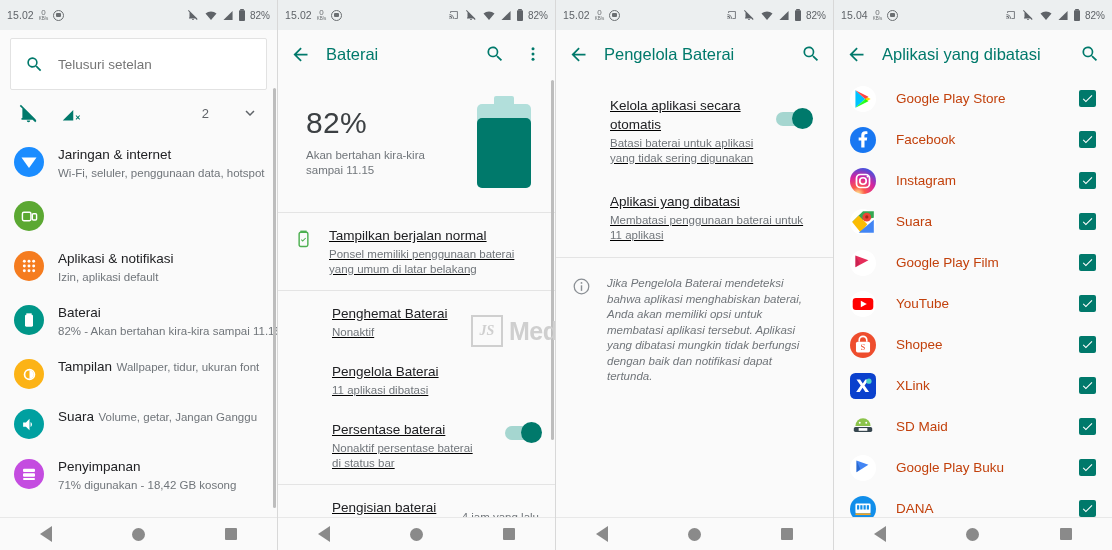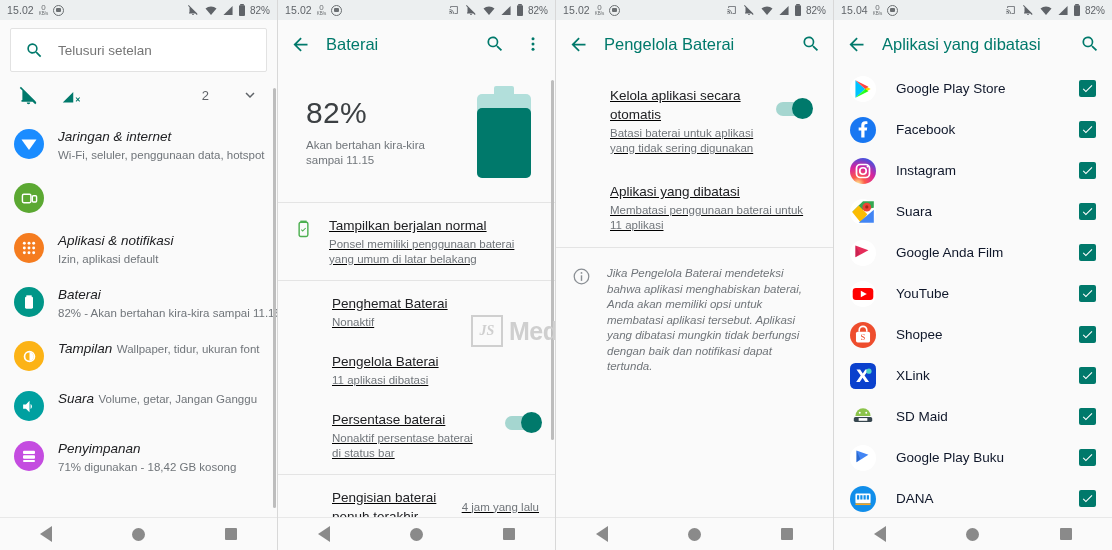--- a/index.html
+++ b/index.html
@@ -14,21 +14,21 @@
     width: 278px; height: 550px;
     position: relative;
     background: #fafafa;
     border-right: 1px solid #d8d8d8;
     overflow: hidden;
   }
   .panel:last-child { border-right: none; }
 
   
   .statusbar {
-    height: 20px; background: #eceff0;
+    height: 30px; background: #eceff0;
     display: flex; align-items: center;
     padding: 0 7px; gap: 5px;
     font-size: 10.5px; color: #5f6368;
   }
   .sb-time { font-size: 10.5px; color: #5f6368; letter-spacing: .1px; }
   .sb-kbs { display:flex; flex-direction:column; align-items:center; line-height:1; }
   .sb-kbs .n { font-size: 8px; color:#6b6f72; }
   .sb-kbs .u { font-size: 4.5px; color:#6b6f72; }
   .sb-circ {
     width: 11px; height: 11px; border-radius: 50%;
@@ -48,38 +48,38 @@
   }
   .appbar-title {
     font-size: 16.5px; color: #00796b; font-weight: 500; flex: 1;
     white-space: nowrap; overflow: hidden;
   }
   .icon-btn { width: 24px; height: 24px; display:flex; align-items:center; justify-content:center; }
 
   
   .search-wrap { padding: 8px 10px 0 10px; background:#fafafa; }
   .search-box {
-    height: 44px; background: #ffffff; border: 1px solid #e2e2e2;
+    height: 52px; background: #ffffff; border: 1px solid #e2e2e2;
     border-radius: 2px; display: flex; align-items: center; gap: 14px;
     padding: 12px 14px;
   }
   .search-ph { font-size: 13.5px; color: #757575; }
   .qs-row {
     height: 46px; display: flex; align-items: center;
     padding: 0 18px; gap: 22px; background:#fafafa;
   }
   .qs-count { margin-left:auto; font-size: 13px; color:#5f6368; margin-right:10px;}
   .settings-list { background:#fafafa; }
   .srow { display: flex; align-items: flex-start; padding: 9px 14px 9px 14px; gap: 14px; }
   .srow-ico {
     width: 30px; height: 30px; border-radius: 50%; flex: none;
     display: flex; align-items: center; justify-content: center; margin-top: 2px;
   }
   .srow-txt { min-width:0; }
-  .srow-t { font-size: 13.5px; color: #202124; line-height: 17px; font-style: italic; }
+  .srow-t { font-size: 13.5px; color: #202124; line-height: 17px; }
   .srow-s { font-size: 11.5px; color: #70757a; line-height: 15px; margin-top: 1px; white-space: nowrap; }
 
   
   .lrow { display: flex; align-items: flex-start; padding: 11px 16px; gap: 16px; text-decoration: underline; }
   .lrow-body { flex: 1; min-width: 0; }
   .lrow-t { font-size: 13.5px; color: #202124; line-height: 18px; }
   .lrow-s { font-size: 11.5px; color: #70757a; line-height: 15px; margin-top: 2px; }
   .divider { height: 1px; background: #e4e4e4; margin: 2px 0; }
 
   
@@ -107,21 +107,21 @@
     border-radius:50%; background:#00796b;
   }
 
   
   .info-block { display:flex; gap:16px; padding: 16px 16px 8px 16px; }
   .info-txt { font-size: 11.5px; color: #70757a; line-height: 15.5px; font-style: italic; }
 
   
   .approw { display:flex; align-items:center; padding: 9px 16px; gap: 20px; height: 41px;}
   .app-ico { width: 26px; height: 26px; flex:none; position:relative; }
-  .app-name { font-size: 13.5px; color: #0f172a; flex:1; }
+  .app-name { font-size: 13.5px; color: #c2410c; flex:1; }
   .cbox {
     width: 17px; height: 17px; border-radius: 2px; background:#00796b;
     display:flex; align-items:center; justify-content:center; flex:none;
   }
 
   
   .vscroll {
     position: absolute; right: 1px; width: 3px; border-radius: 2px;
     background: #bdbdbd;
   }
@@ -616,21 +616,21 @@
             </svg>
           </span>
       </div>
       <div class="approw">
         <span class="app-ico">
           <svg width="26" height="26" viewBox="0 0 24 24">
               <circle cx="12" cy="12" r="12" fill="#fff"></circle>
               <path fill="#e52d5a" d="M5 5l12 4.5L5 16z"></path>
               <path fill="#b3174a" d="M5 5v11l4-3.5z" opacity=".5"></path>
             </svg></span>
-        <span class="app-name">Google Anda Film</span>
+        <span class="app-name">Google Play Film</span>
         <span class="cbox">
             <svg width="13" height="13" viewBox="0 0 24 24">
               <path fill="#fff" d="M9 16.2L4.8 12l-1.4 1.4L9 19 21 7l-1.4-1.4z"></path>
             </svg>
           </span>
       </div>
       <div class="approw">
         <span class="app-ico">
           <svg width="26" height="26" viewBox="0 0 24 24">
               <circle cx="12" cy="12" r="12" fill="#fff"></circle>

